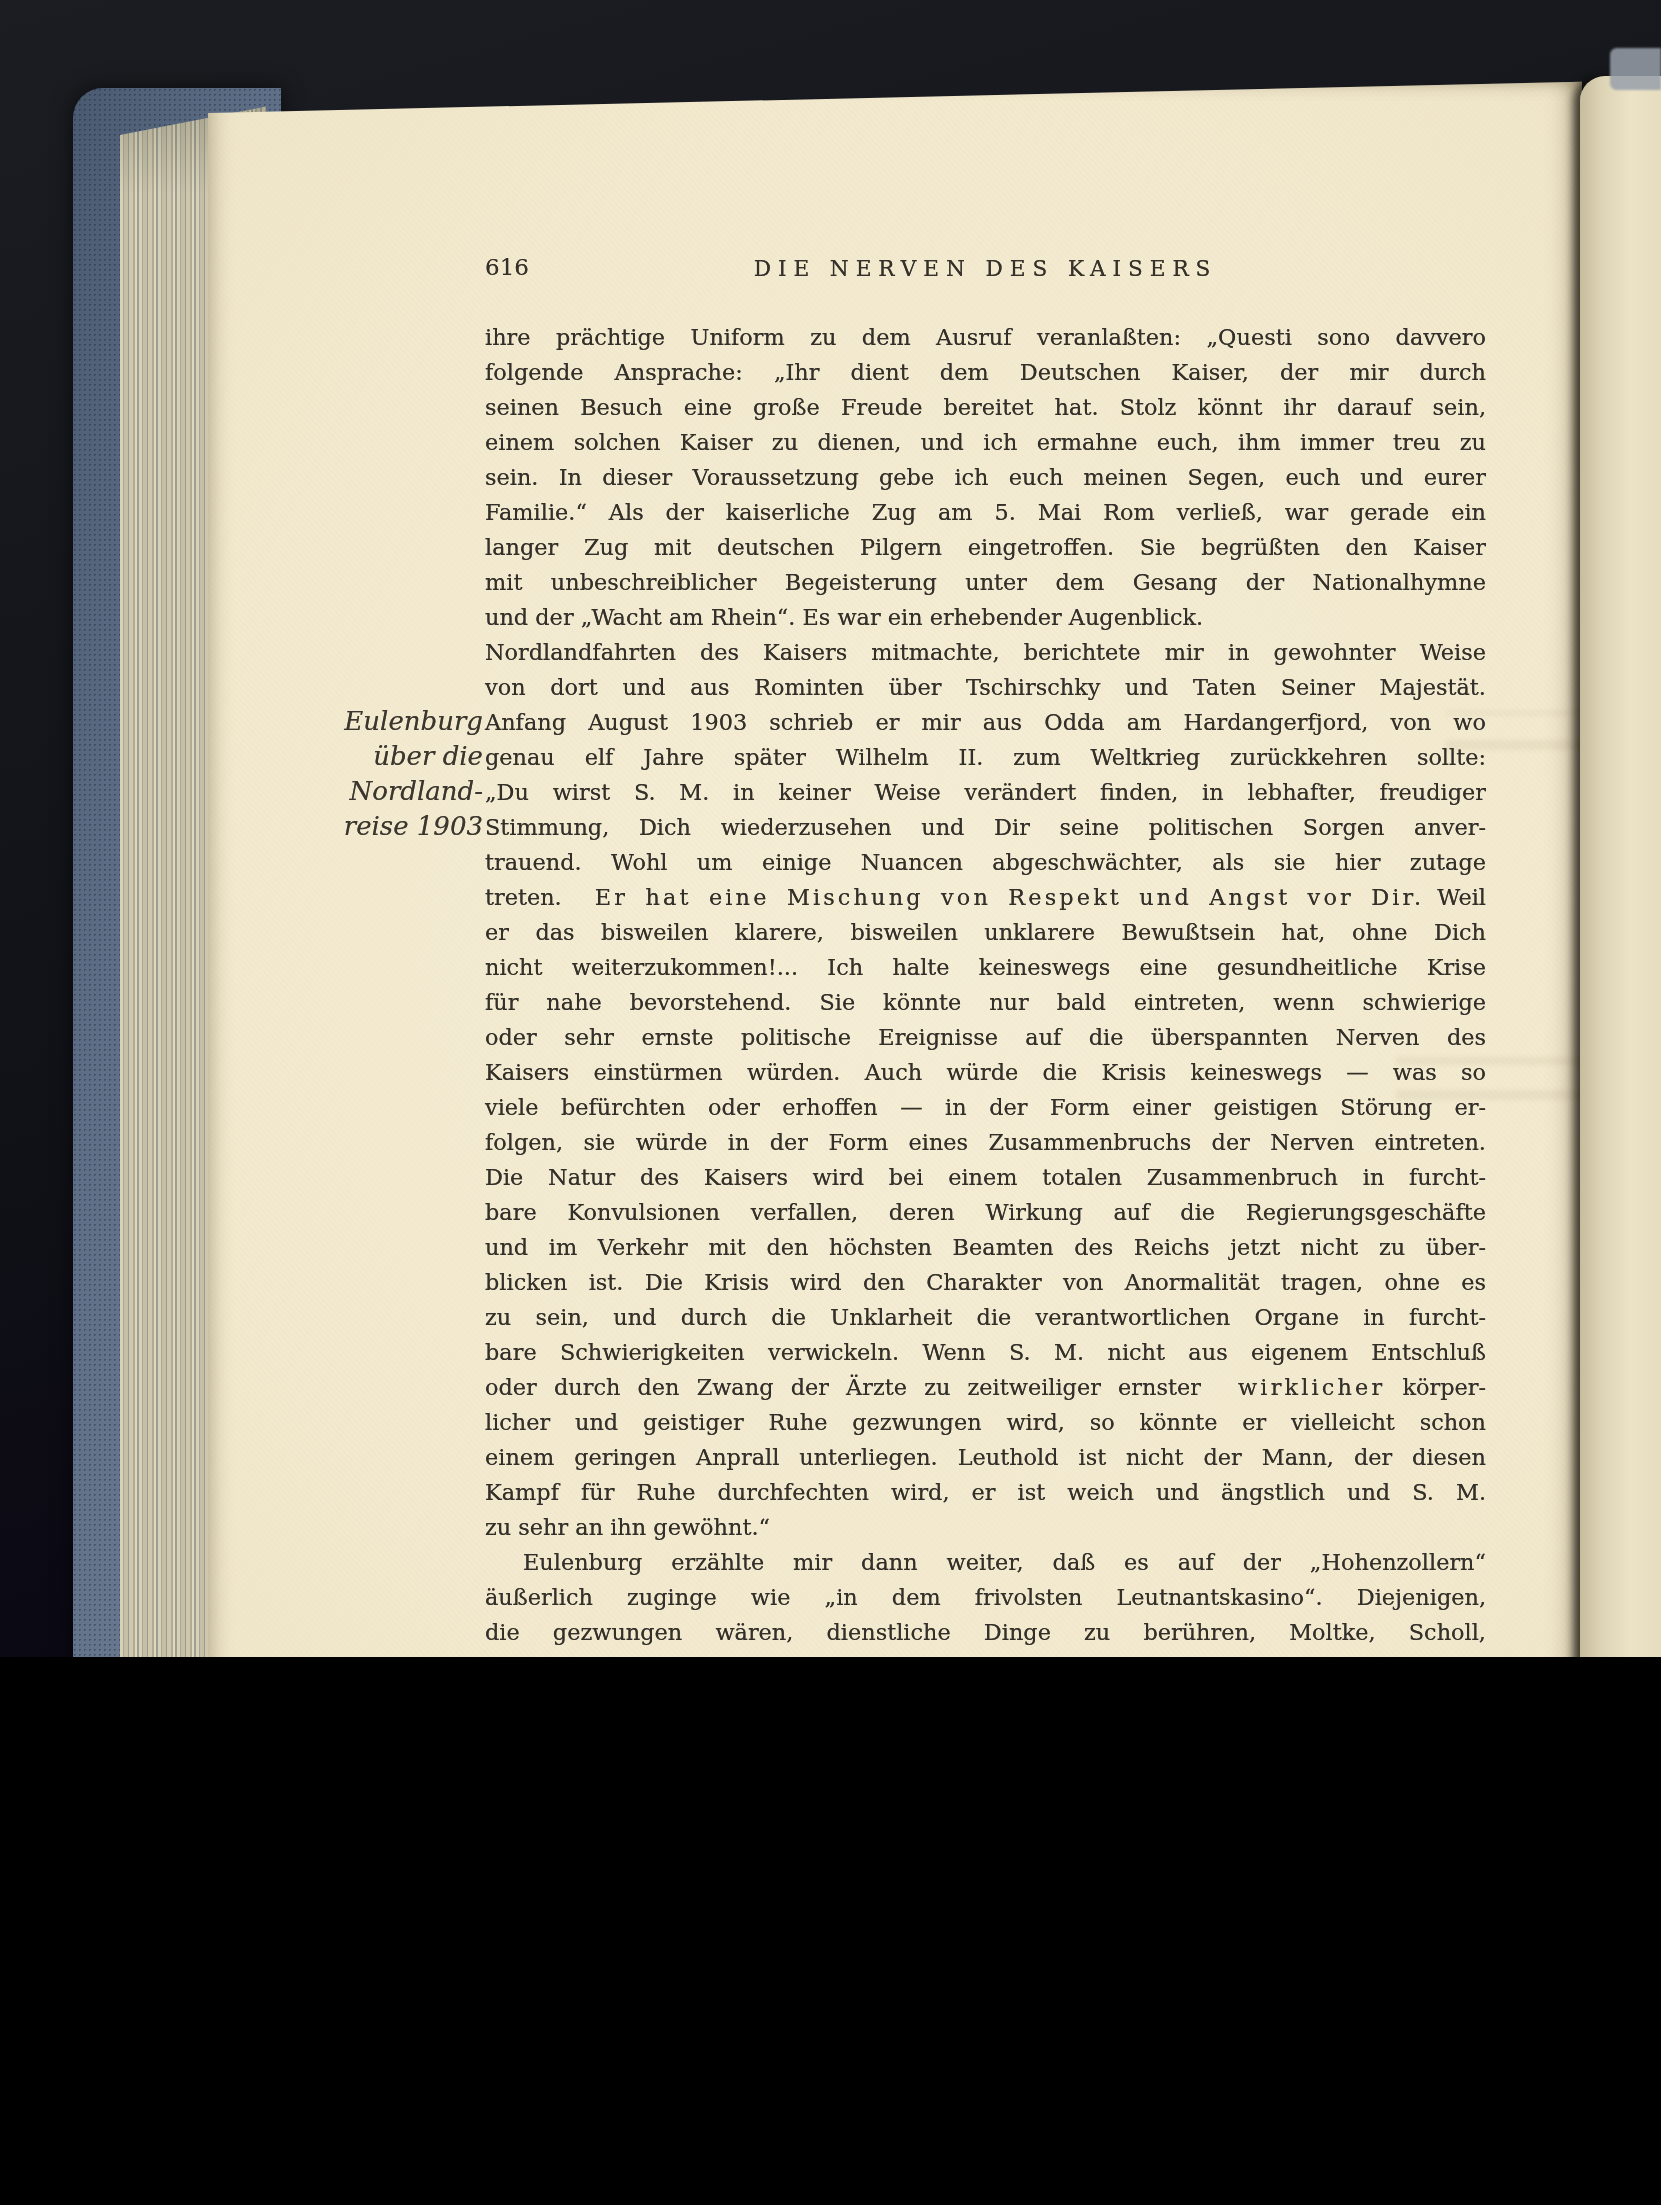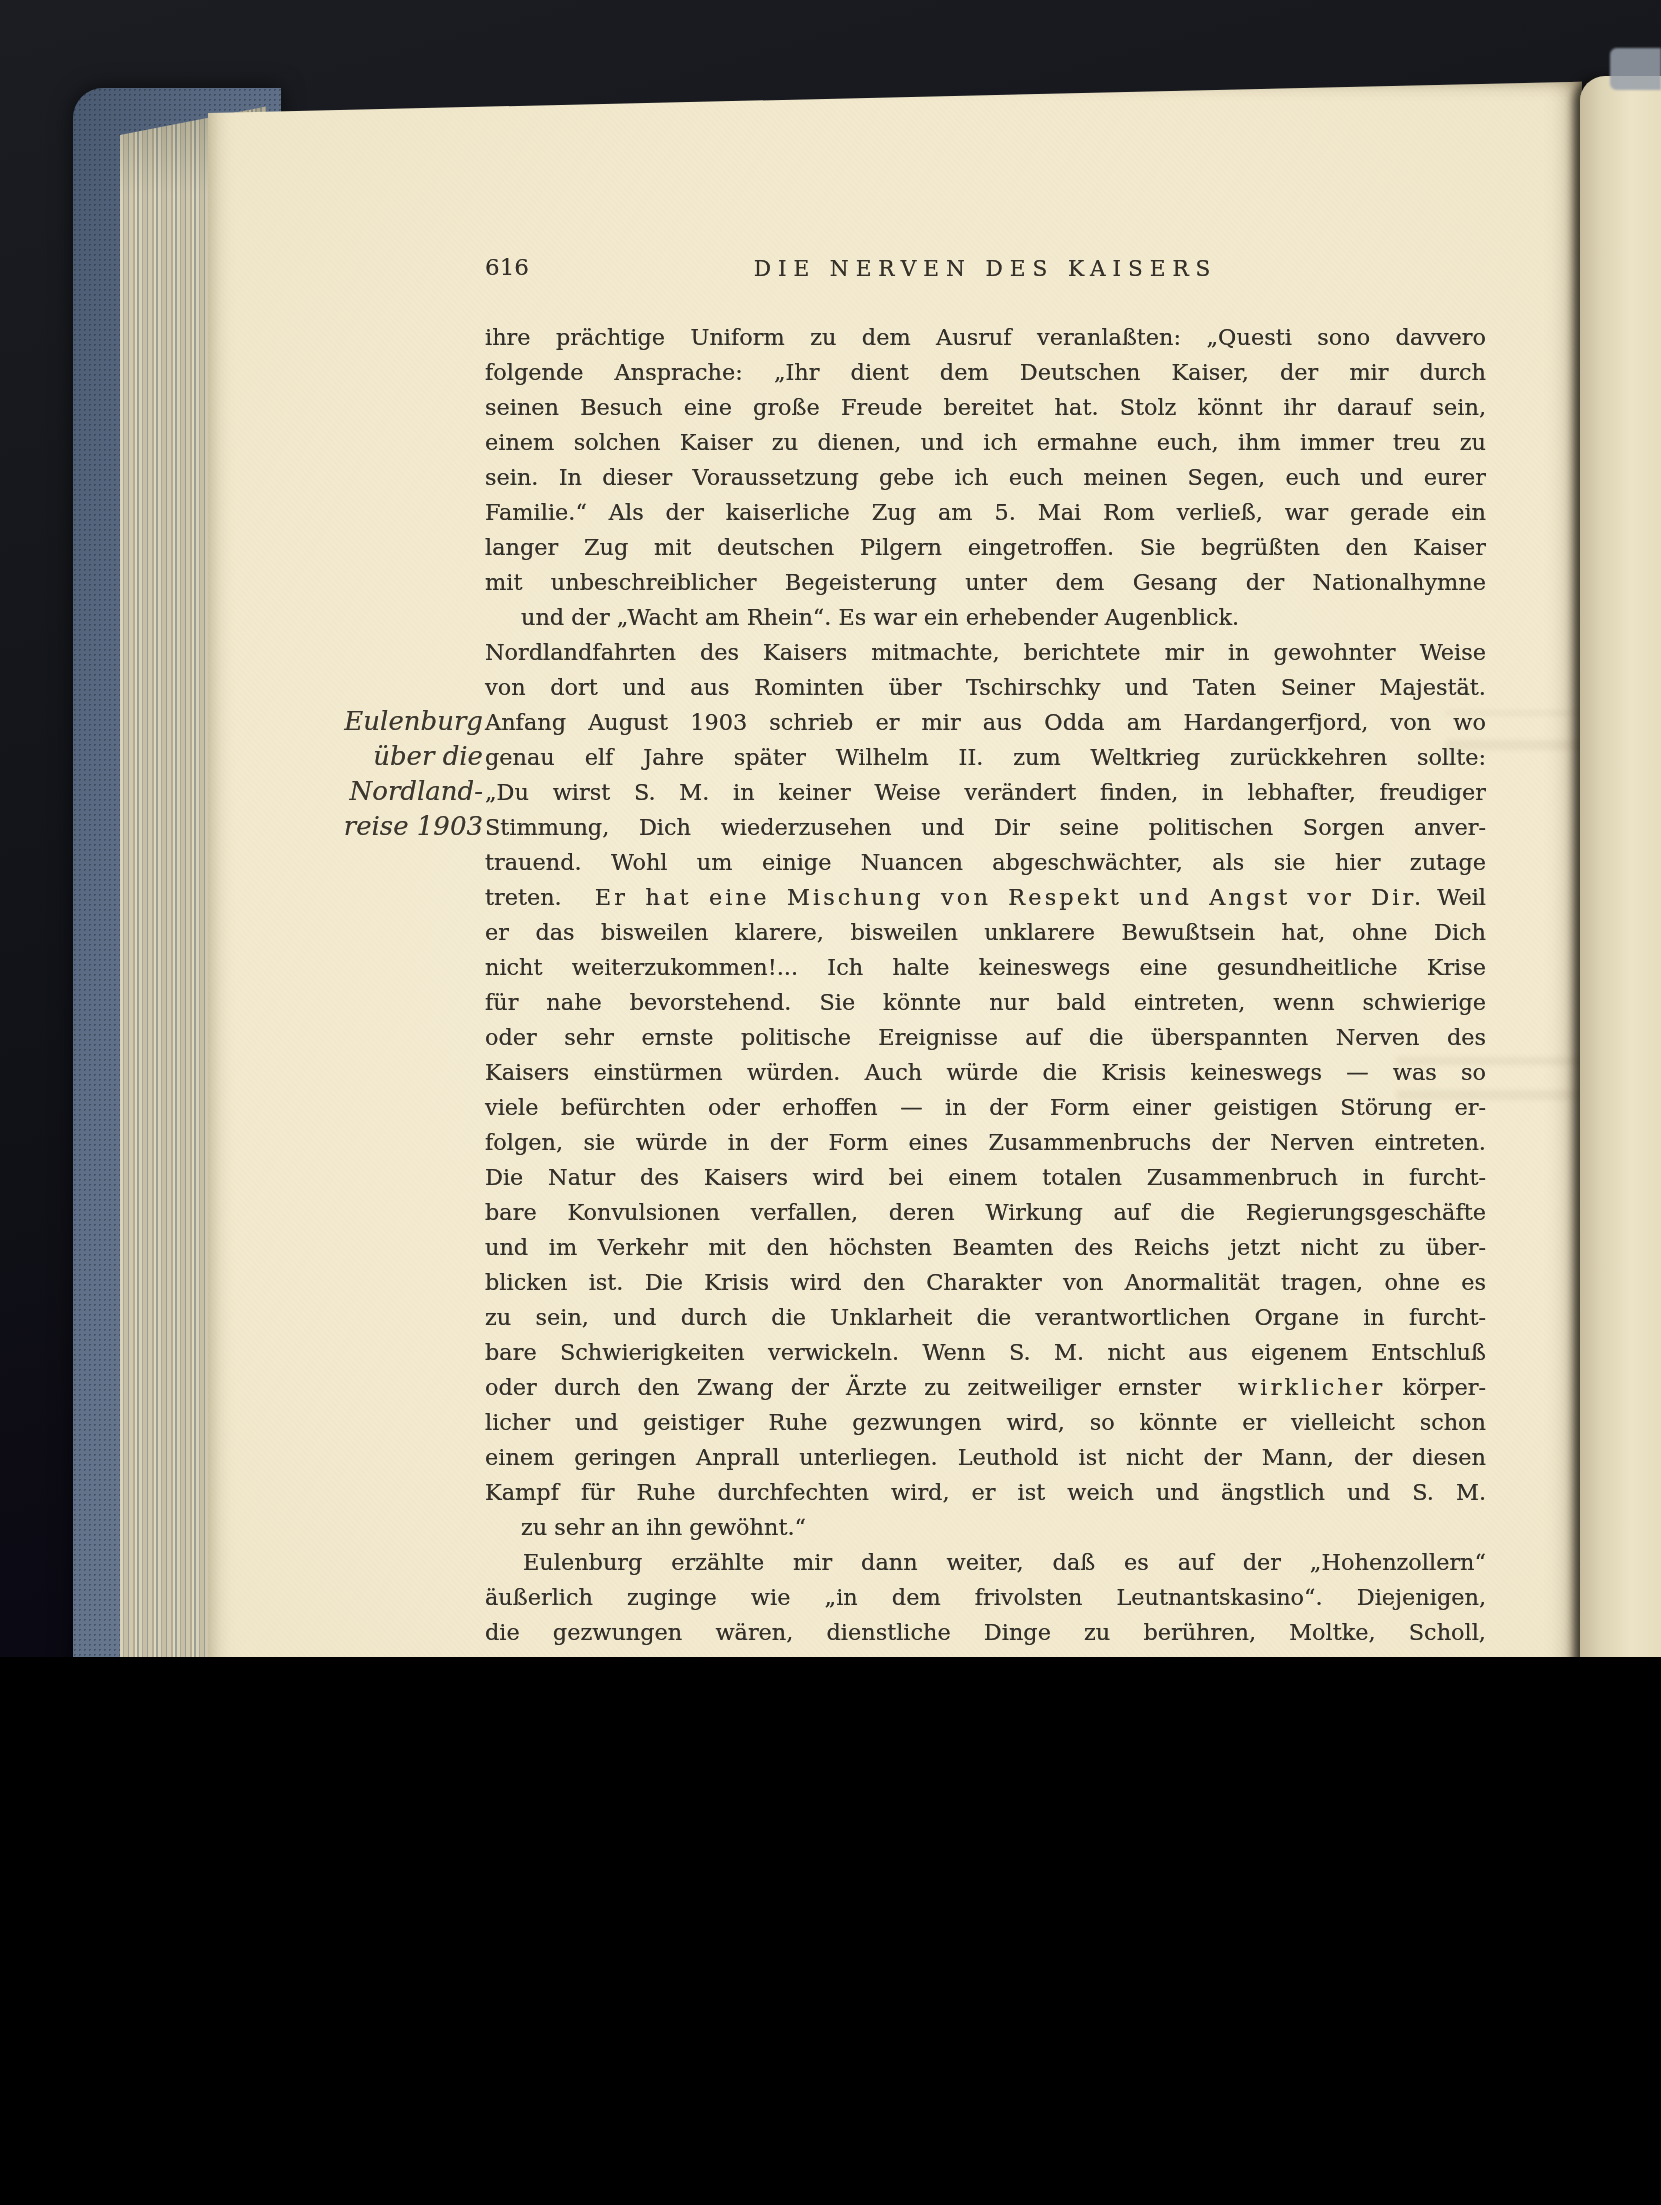--- a/index.html
+++ b/index.html
@@ -82,21 +82,21 @@
     position:absolute;left:125px;top:624px;width:150px;text-align:right;
     font-style:italic;font-size:26px;line-height:35px;color:#3b372e;
     text-shadow:0 0 0.4px rgba(59,55,46,0.7);
   }
   .text-column{
     position:absolute;left:277px;top:240px;width:1001px;
     font-size:22.4px;line-height:35px;color:#33302a;
     text-shadow:0 0 0.5px rgba(51,48,42,0.78);
   }
   .line{height:35px;text-align:justify;text-align-last:justify;overflow:visible;}
-  .line.end{text-align-last:left;margin-left:36px;}
+  .line.end{text-align-last:left;}
   .line.indent{padding-left:38px;}
   .sperr{letter-spacing:0.14em;word-spacing:0.05em;margin-left:20px;}
   
   .bleed{
     position:absolute;z-index:5;pointer-events:none;opacity:0.5;filter:blur(2.5px);
     background:repeating-linear-gradient(0deg,transparent 0 12.5px,rgba(118,102,66,0.16) 12.5px 22.4px,transparent 22.4px 35px);
   }
   .bleed.b1{left:1238px;top:631px;width:274px;height:51px;}
   .bleed.b2{left:1188px;top:977px;width:332px;height:55px;}
   .bleed.b3{left:872px;top:1784px;width:623px;height:71px;}

